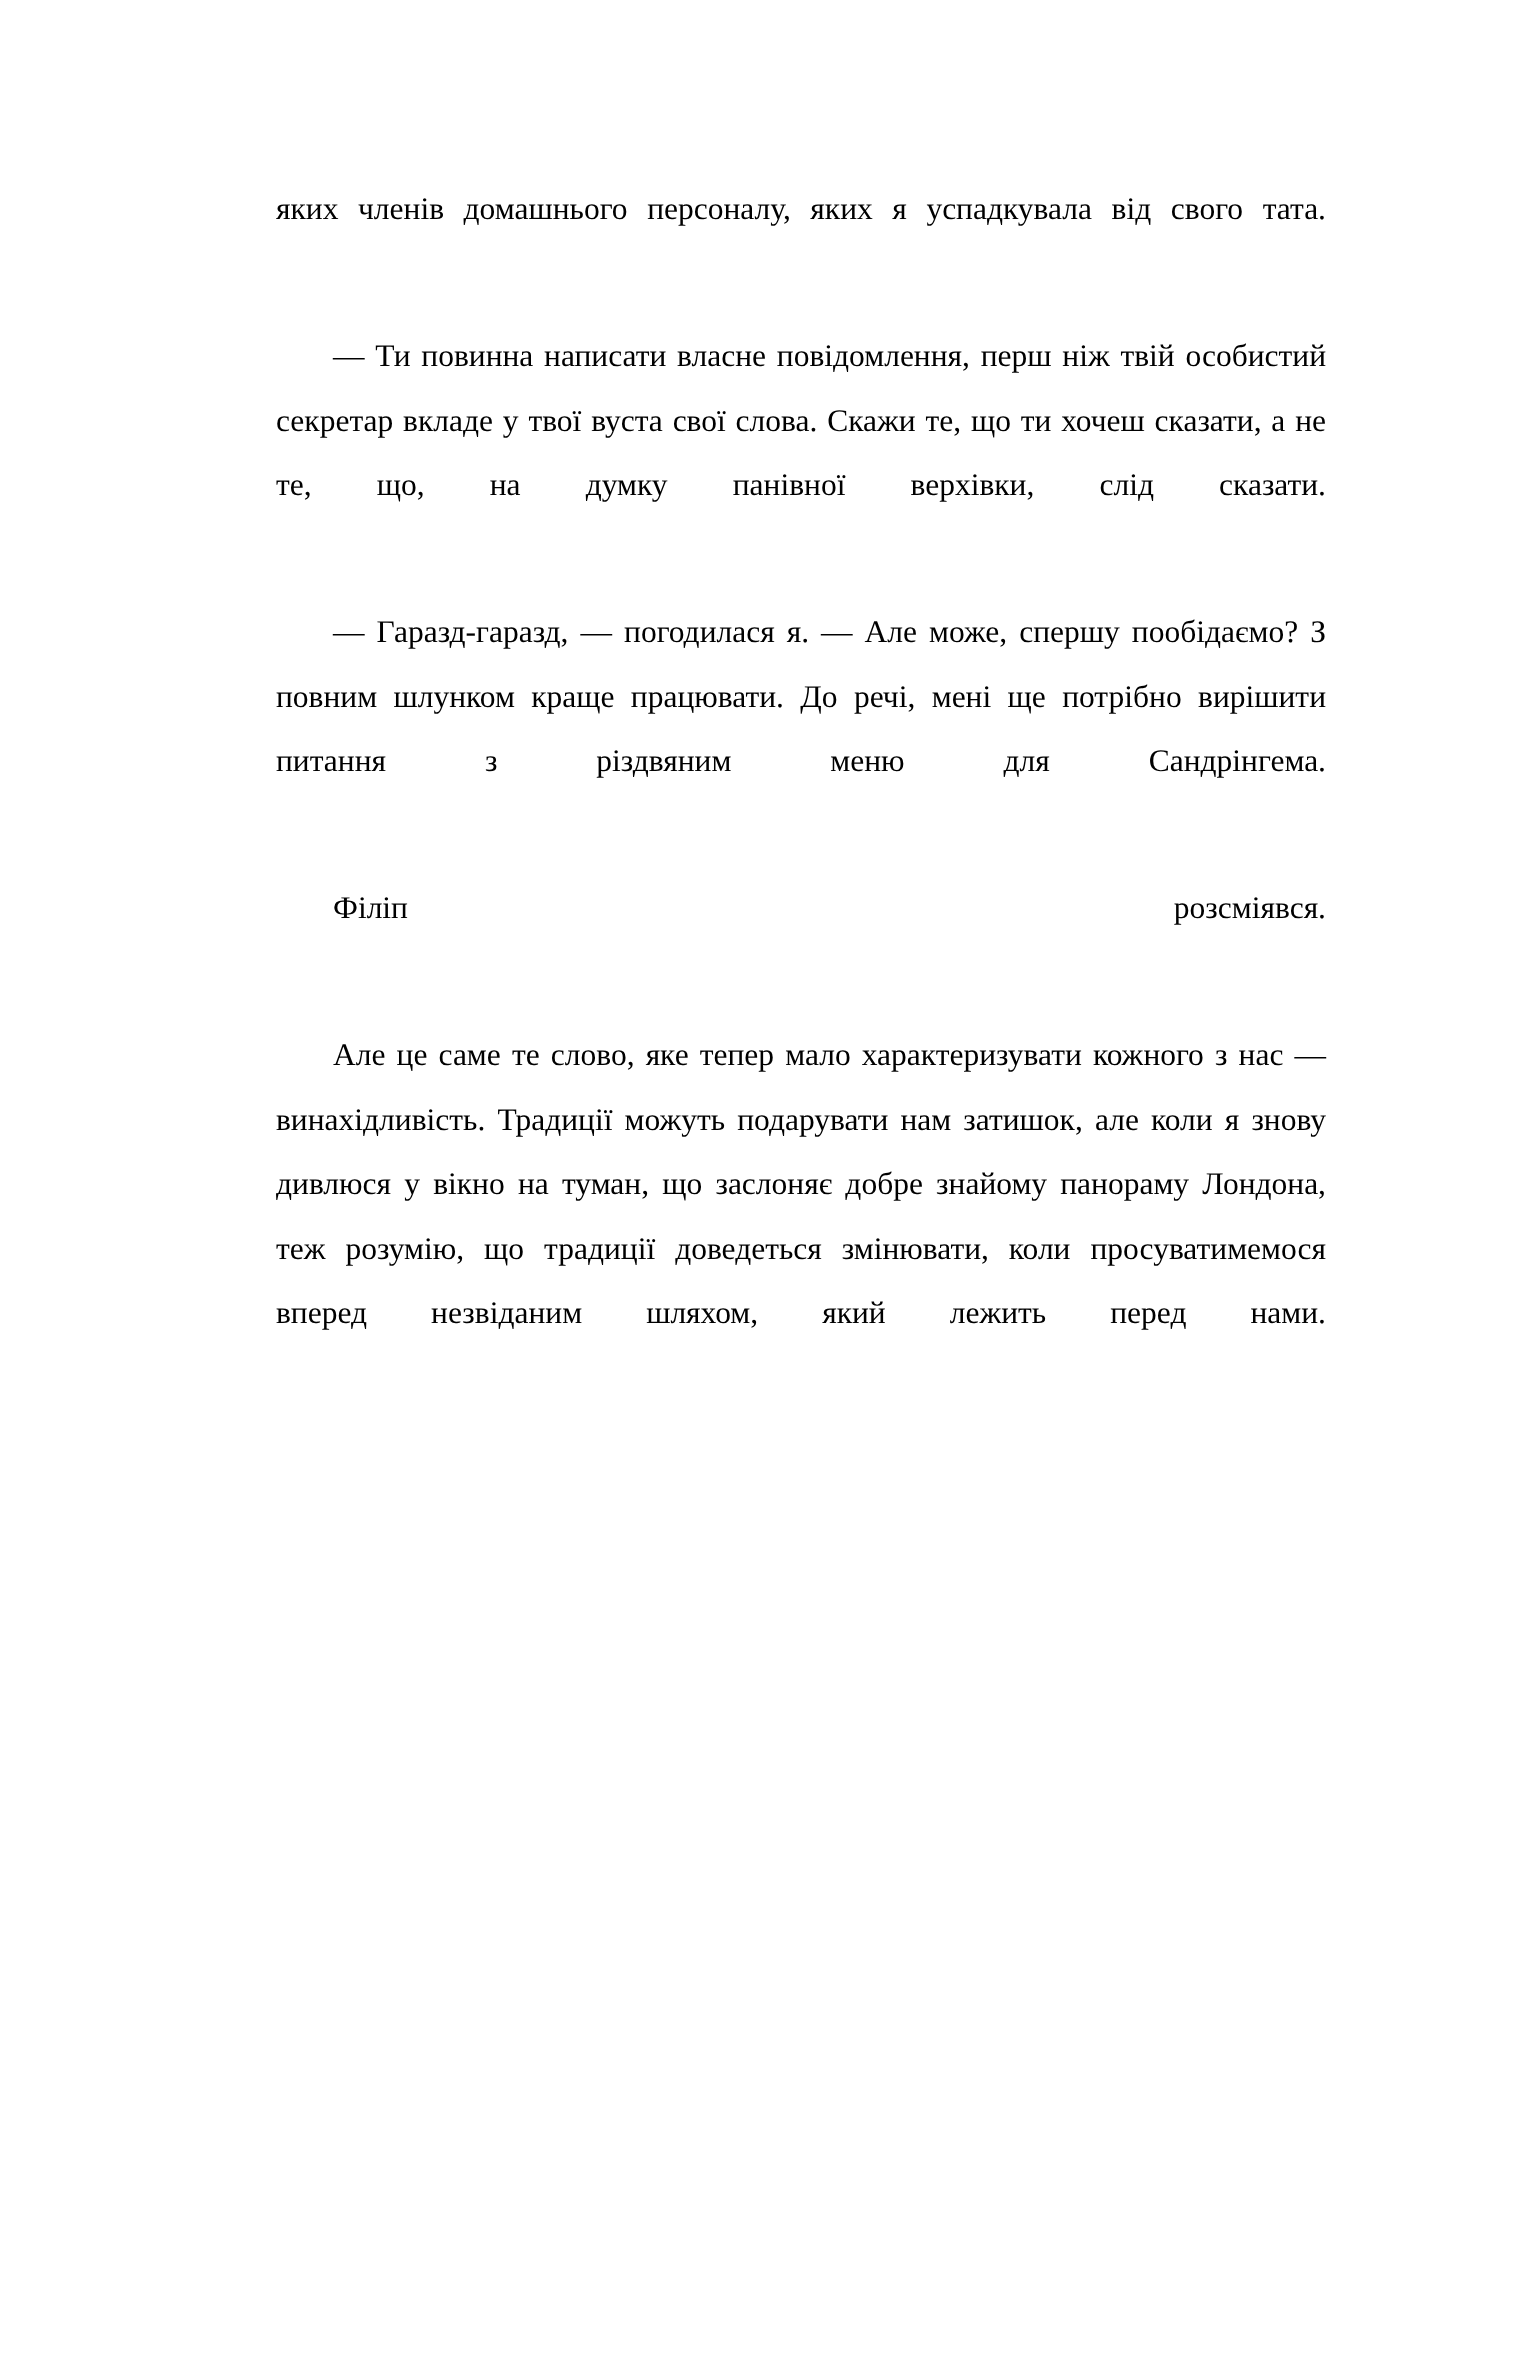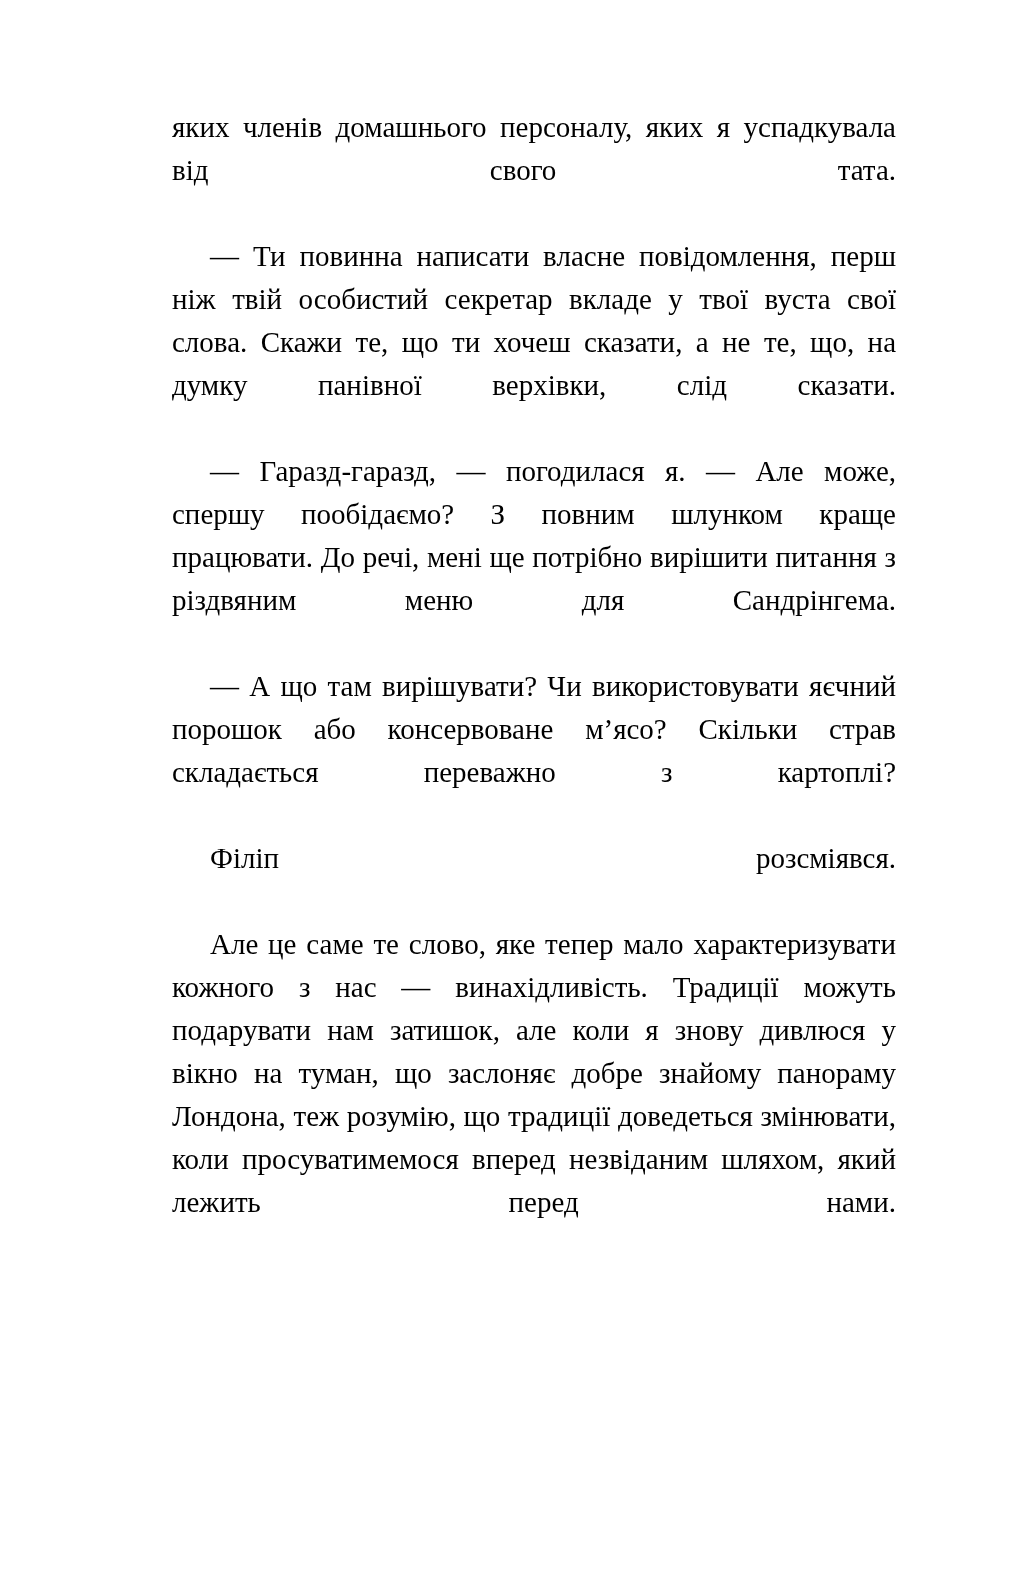--- a/index.html
+++ b/index.html
@@ -19,23 +19,23 @@
     background: #ffffff;
     overflow: hidden;
   }
   .text-block {
     position: absolute;
     left: 172px;
     top: 106px;
     width: 724px;
   }
   p.para {
-    margin: 0;
+    margin: 12px;
     padding: 0;
-    font-size: 29px;
+    font-size: 21px;
     line-height: 43px;
     color: #000000;
     text-align: justify;
     text-justify: inter-word;
     text-indent: 38px;
     -webkit-hyphens: none;
     hyphens: none;
     word-spacing: 0px;
   }
   p.para.no-indent {
@@ -56,21 +56,20 @@
 <div class="page">
   <div class="text-block">
 
     <p class="para no-indent">яких членів домашнього персоналу, яких я успадкувала від свого тата.</p>
 
     <p class="para"><span>— Ти повинна написати власне повідомлення, перш ніж твій особистий секретар вкладе у твої вуста свої слова. Скажи те, що </span><span class="it">ти</span><span> хочеш сказати, а не те, що, на думку панівної верхівки, </span><span class="it">слід</span><span> сказати.</span></p>
 
 
     <p class="para">— Гаразд-гаразд, — погодилася я. — Але може, спершу пообідаємо? З повним шлунком краще працювати. До речі, мені ще потрібно вирішити питання з різдвяним меню для Сандрінгема.</p>
 
-    <p class="para">— А що там вирішувати? Чи використовувати яєчний порошок або консервоване м’ясо? Скільки страв складається переважно з картоплі?</p>
 
 
 
     <p class="para">Філіп розсміявся.</p>
 
 
     <p class="para">Але це саме те слово, яке тепер мало характеризувати кожного з нас — винахідливість. Традиції можуть подарувати нам затишок, але коли я знову дивлюся у вікно на туман, що заслоняє добре знайому панораму Лондона, теж розумію, що традиції доведеться змінювати, коли просуватимемося вперед незвіданим шляхом, який лежить перед нами.</p>
 
   </div>
 </div>

